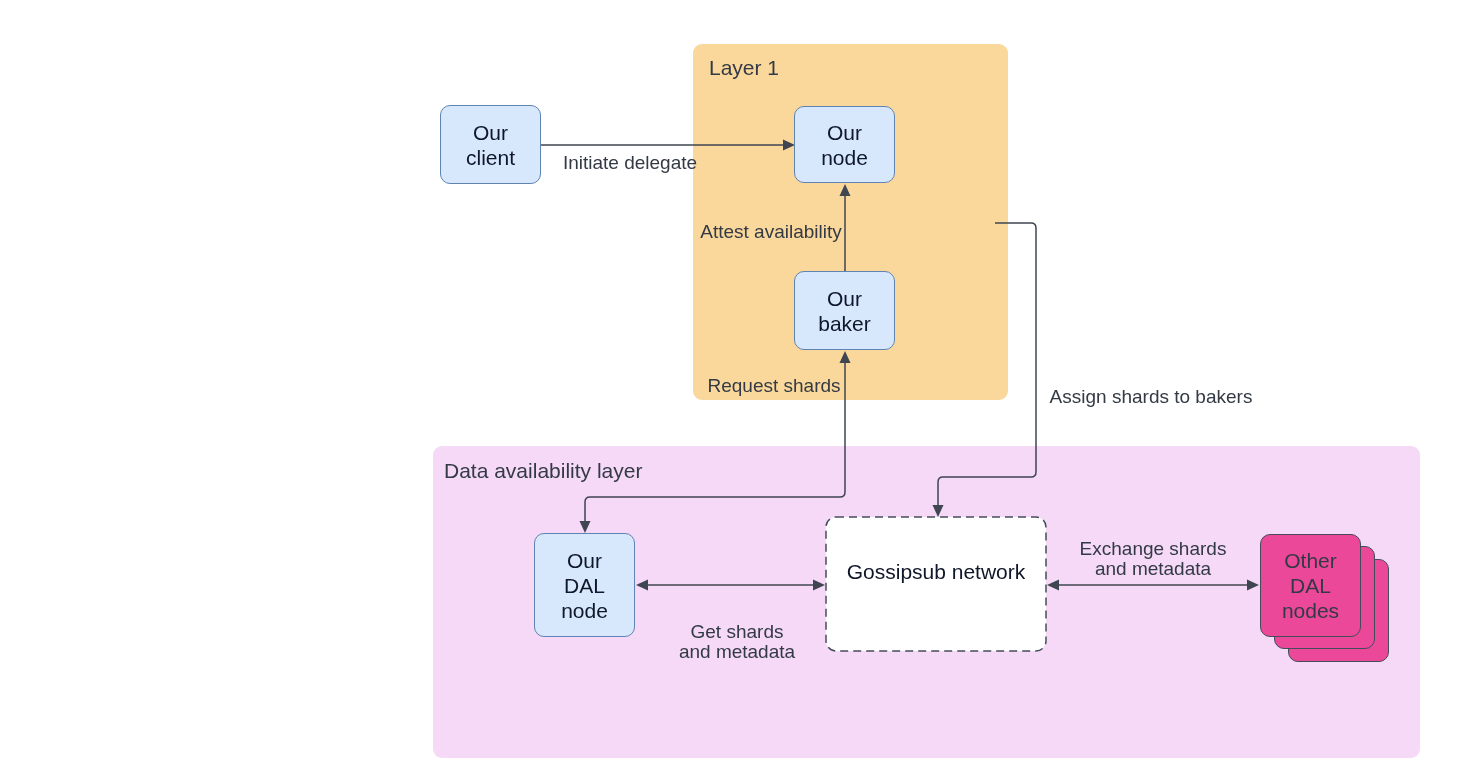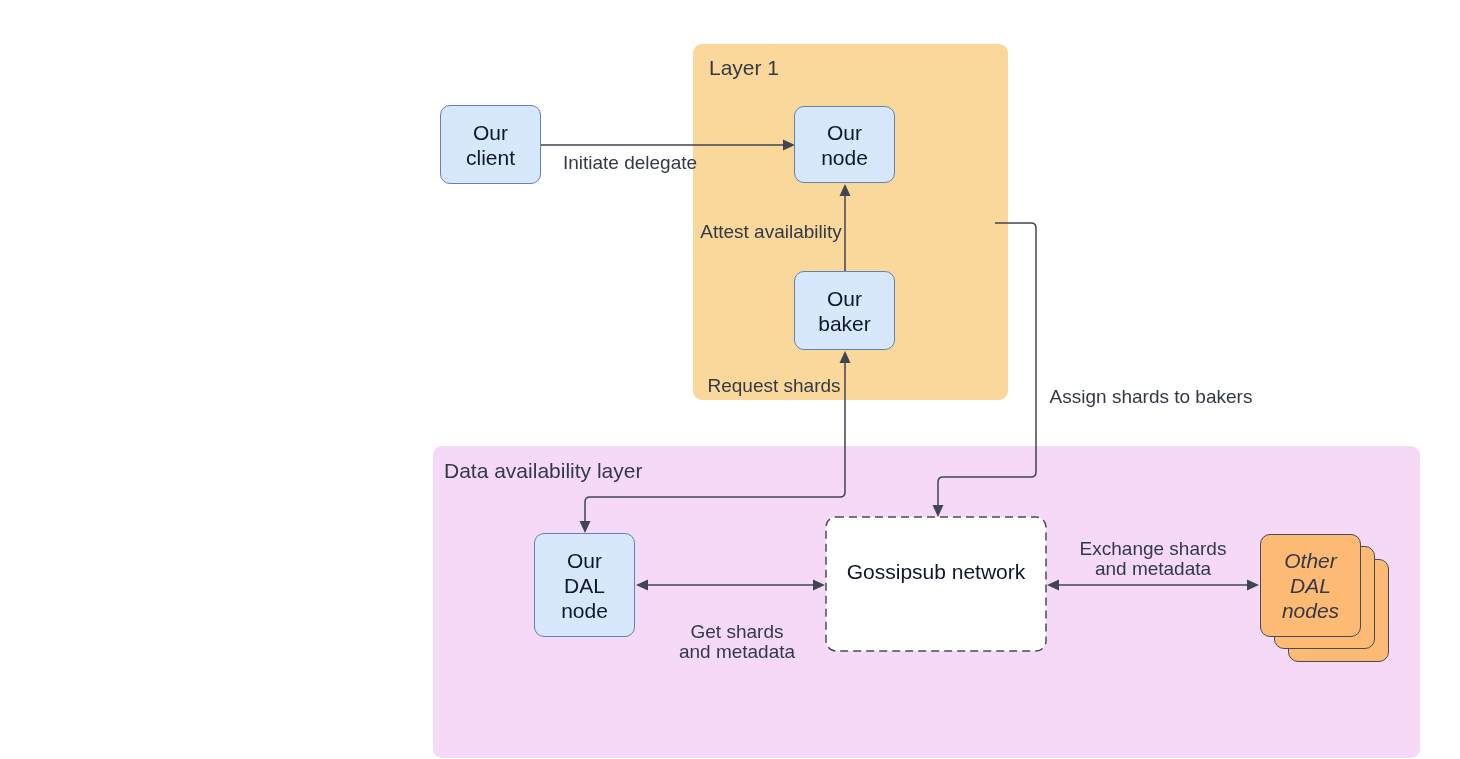--- a/index.html
+++ b/index.html
@@ -17,22 +17,22 @@
   .node{position:absolute;z-index:3;display:flex;align-items:center;justify-content:center;
         text-align:center;font-size:21px;line-height:25px;color:#0f172a;white-space:pre-line;
         border-radius:10px;box-sizing:border-box;}
   .node.blue{background:#D8E8FC;border:1.5px solid #5F83B3;}
   .node.our-client{left:440px;top:105px;width:101px;height:79px;}
   .node.our-node{left:794px;top:106px;width:101px;height:77px;}
   .node.our-baker{left:794px;top:271px;width:101px;height:79px;}
   .node.our-dal-node{left:534px;top:533px;width:101px;height:104px;}
   .node.gossipsub{left:826px;top:517px;width:220px;height:108px;background:transparent;border:none;}
 
-  .card{position:absolute;z-index:3;width:101px;height:103px;background:#fdba74;
-        border:1.5px solid #454C59;border-radius:10px;box-sizing:border-box;font-style:italic;}
+  .card{position:absolute;z-index:3;width:101px;height:103px;background:#ec4899;
+        border:1.5px solid #454C59;border-radius:10px;box-sizing:border-box;}
   .card.back{left:1288px;top:559px;}
   .card.middle{left:1274px;top:546px;}
   .card.front{left:1260px;top:534px;z-index:4;display:flex;align-items:center;justify-content:center;
         text-align:center;font-size:21px;line-height:25px;color:#333A45;white-space:pre-line;}
 
   .edge-label{position:absolute;z-index:5;transform:translate(-50%,-50%);font-size:19px;line-height:20px;
         color:#333A45;text-align:center;white-space:pre-line;}
   .edge-label.initiate{left:630px;top:129px;white-space:nowrap;margin-top:34px;}
   .edge-label.attest{left:771px;top:232px;white-space:nowrap;}
   .edge-label.request{left:774px;top:386px;white-space:nowrap;}

